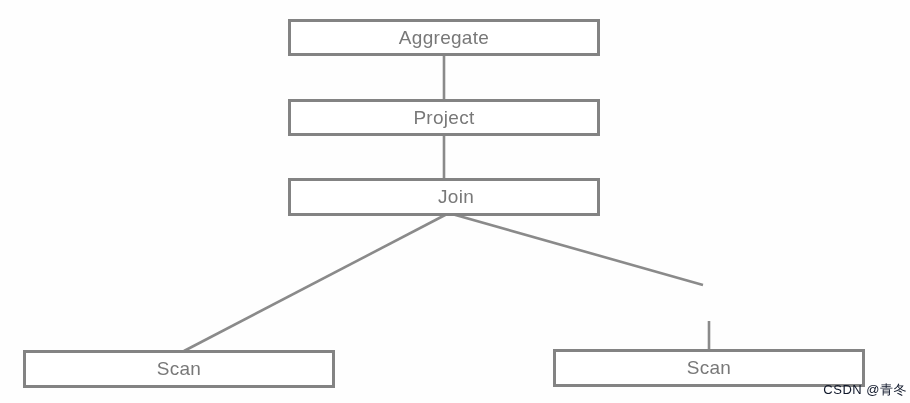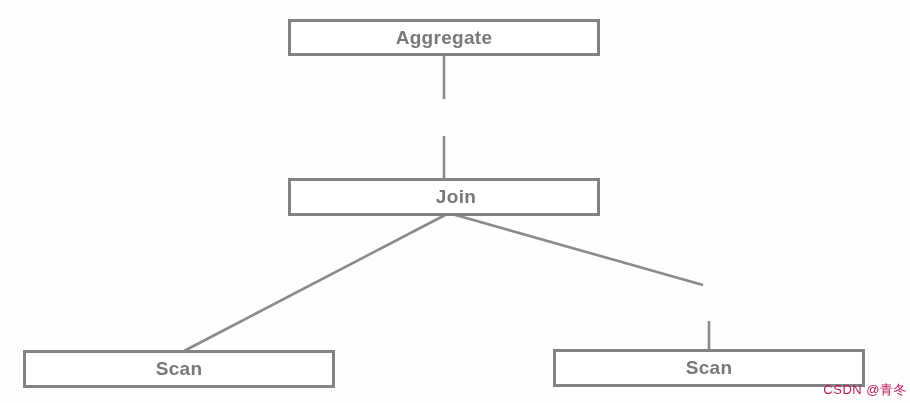--- a/index.html
+++ b/index.html
@@ -27,21 +27,21 @@
     position: absolute;
     box-sizing: border-box;
     background: #ffffff;
     border: 3px solid #838383;
     display: flex;
     align-items: center;
     justify-content: center;
   }
   .node .label {
     font-size: 19px;
-    font-weight: bold;
+    font-weight: normal;
     color: #787878;
     letter-spacing: 0.3px;
     user-select: none;
   }
   .watermark {
     position: absolute;
     right: 3px;
     bottom: 4px;
     font-size: 13px;
     color: #a3a3a3;
@@ -57,23 +57,26 @@
       <line x1="444" y1="56" x2="444" y2="99" stroke="#8a8a8a" stroke-width="2.6"></line>
       <line x1="444" y1="136" x2="444" y2="178" stroke="#8a8a8a" stroke-width="2.6"></line>
       <line x1="447" y1="214" x2="184" y2="351" stroke="#8a8a8a" stroke-width="2.6"></line>
       <line x1="452" y1="214" x2="703" y2="285" stroke="#8a8a8a" stroke-width="2.6"></line>
       <line x1="709" y1="321" x2="709" y2="350" stroke="#8a8a8a" stroke-width="2.6"></line>
     </svg>
 
   <div class="node" style="left: 288px; top: 19px; width: 312px; height: 37px; border-color: rgb(131, 131, 131); background: rgb(255, 255, 255);">
       <span class="label" style="color: rgb(120, 120, 120);">Aggregate</span>
     </div>
+    <div class="node" style="left: 288px; top: 99px; width: 312px; height: 37px; border-color: rgb(131, 131, 131); background: rgb(255, 255, 255);">
+      <span class="label" style="color: rgb(120, 120, 120);">Project</span>
+    </div>
     <div class="node" style="left: 288px; top: 178px; width: 312px; height: 38px; border-color: rgb(131, 131, 131); background: rgb(255, 255, 255); padding-left: 24px;">
       <span class="label" style="color: rgb(120, 120, 120);">Join</span>
     </div>
     <div class="node" style="left: 23px; top: 350px; width: 312px; height: 38px; border-color: rgb(131, 131, 131); background: rgb(255, 255, 255);">
       <span class="label" style="color: rgb(120, 120, 120);">Scan</span>
     </div>
     <div class="node" style="left: 553px; top: 349px; width: 312px; height: 38px; border-color: rgb(131, 131, 131); background: rgb(255, 255, 255);">
       <span class="label" style="color: rgb(120, 120, 120);">Scan</span>
     </div>
-    <div class="watermark" style="color: #be185d; text-align: center;">CSDN @青冬</div>
+    <div class="watermark" style="color: #0f172a; text-align: center;">CSDN @青冬</div>
 </div>
 
 </body></html>

